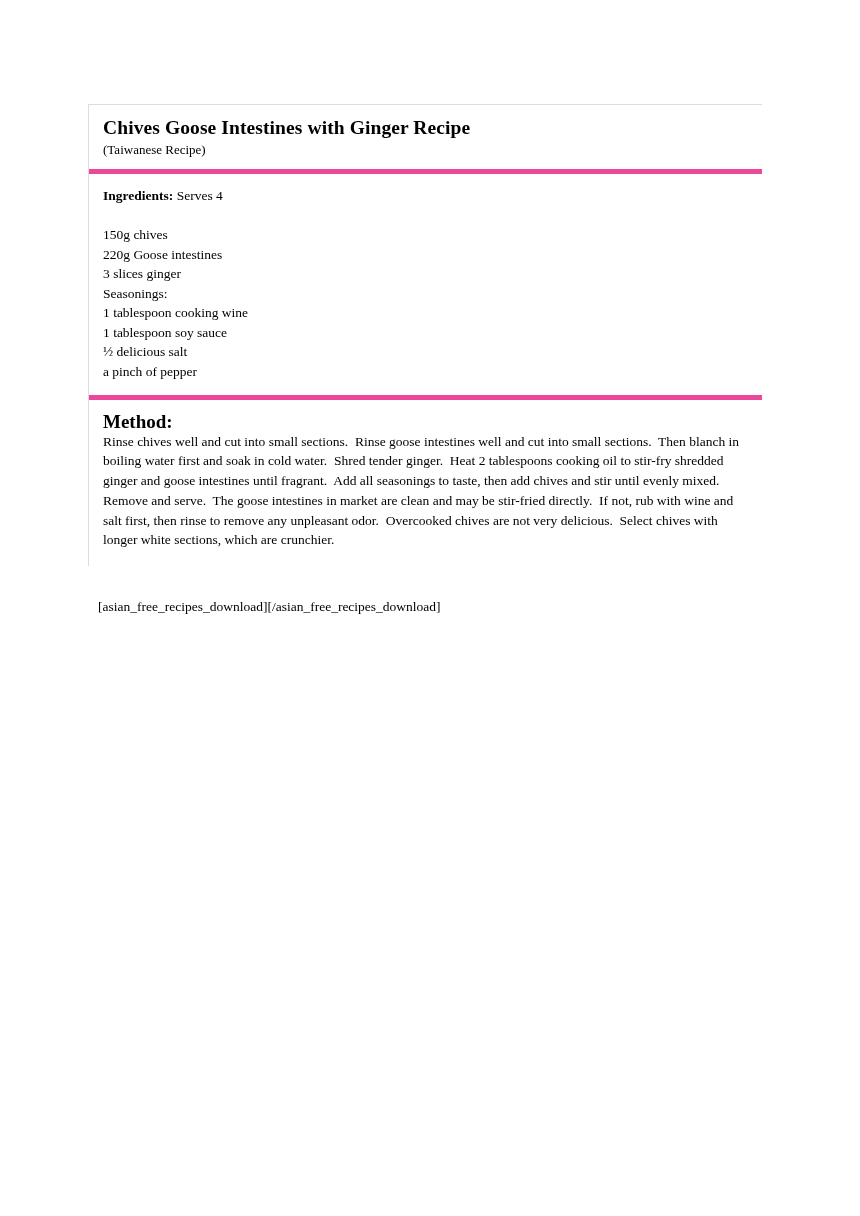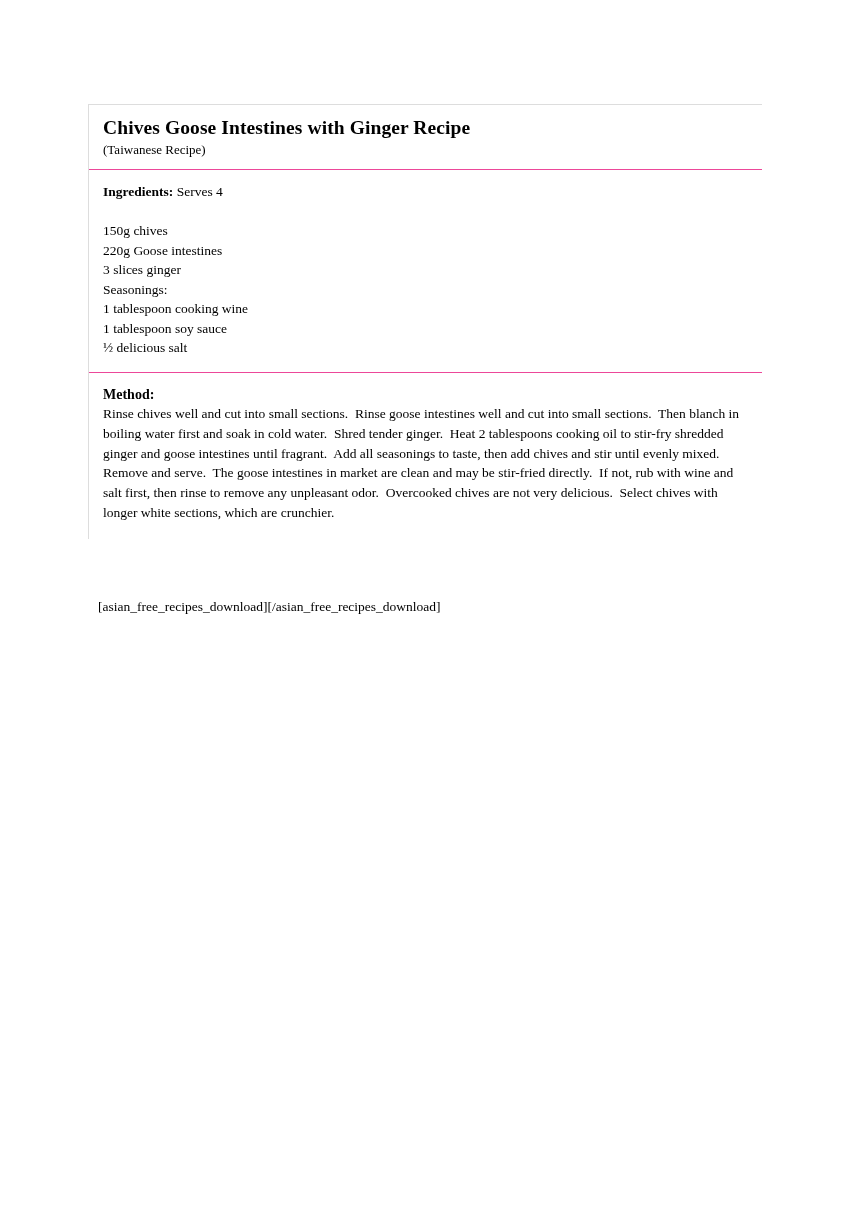--- a/index.html
+++ b/index.html
@@ -34,21 +34,21 @@
     border-right: 1px solid #dddddd;
     border-bottom: none;
   }
 
   .card-section {
     box-sizing: border-box;
     padding: 0 14px;
   }
 
   .section-divider {
-    border-top: 1px solid #ec4899;
+    border-top: 5px solid #ec4899;
   }
 
   
   .header-block {
     padding-top: 11px;
     padding-bottom: 11px;
   }
   .recipe-title {
     font-size: 19.5px;
     font-weight: bold;
@@ -86,21 +86,21 @@
   .ingredient-line.bold {
     font-weight: normal;
   }
 
   
   .method-block {
     padding-top: 12px;
     padding-bottom: 16px;
   }
   .method-heading {
-    font-size: 14px;
+    font-size: 19px;
     font-weight: bold;
     line-height: 19.5px;
     margin: 0;
   }
   .method-body {
     font-size: 13.5px;
     line-height: 19.8px;
     margin: 0;
     width: 642px;
     text-align: left;
@@ -138,20 +138,21 @@
 
       <div class="ingredient-line">150g chives</div>
       <div class="ingredient-line">220g Goose intestines</div>
       <div class="ingredient-line">3 slices ginger</div>
 
       <div class="ingredient-line bold">Seasonings:</div>
 
       <div class="ingredient-line">1 tablespoon cooking wine</div>
       <div class="ingredient-line">1 tablespoon soy sauce</div>
       <div class="ingredient-line">½ delicious salt</div>
+      <div class="ingredient-line">a pinch of pepper</div>
     </div>
 
     <div class="card-section section-divider method-block">
       <div class="method-heading">Method:</div>
       <p class="method-body">Rinse chives well and cut into small sections.  Rinse goose intestines well and cut into small sections.  Then blanch in boiling water first and soak in cold water.  Shred tender ginger.  Heat 2 tablespoons cooking oil to stir-fry shredded ginger and goose intestines until fragrant.  Add all seasonings to taste, then add chives and stir until evenly mixed.  Remove and serve.  The goose intestines in market are clean and may be stir-fried directly.  If not, rub with wine and salt first, then rinse to remove any unpleasant odor.  Overcooked chives are not very delicious.  Select chives with longer white sections, which are crunchier.</p>
     </div>
 
   </div>
 
   <div class="footer-shortcode">[asian_free_recipes_download][/asian_free_recipes_download]</div>

